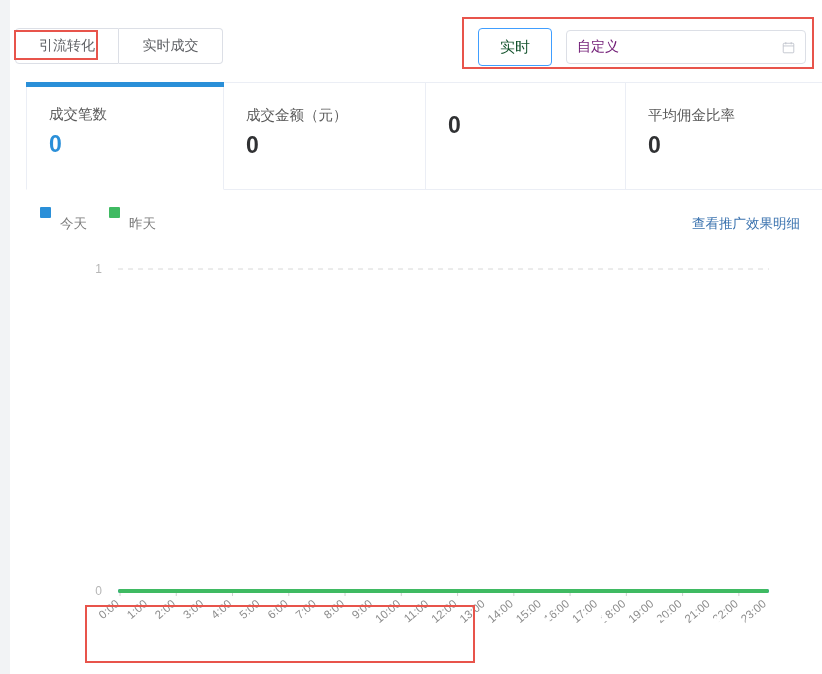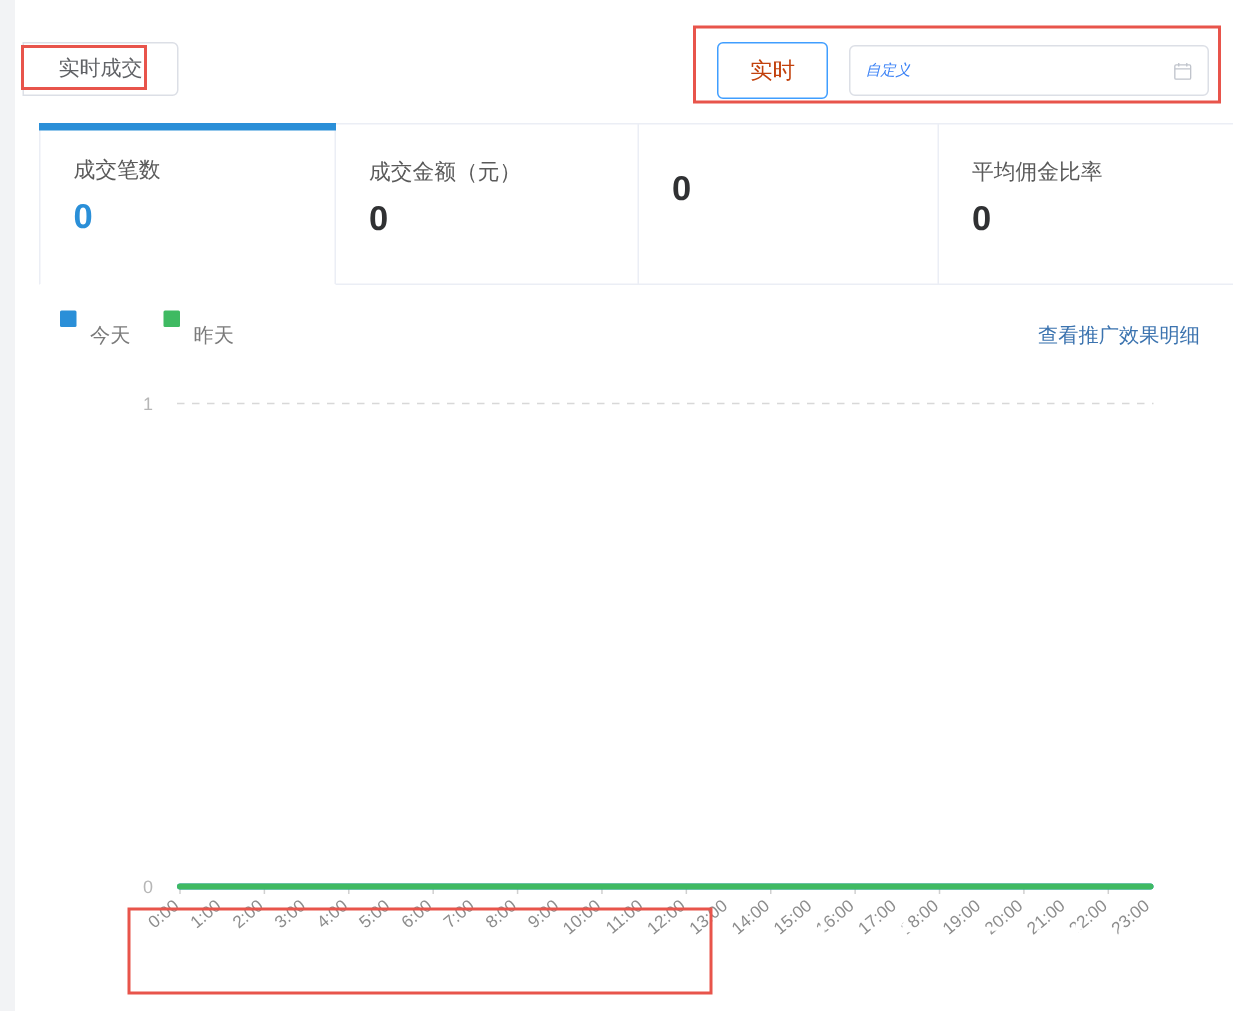--- a/index.html
+++ b/index.html
@@ -80,44 +80,43 @@
     display: flex;
     align-items: center;
   }
   .realtime-btn {
     box-sizing: border-box;
     width: 74px; height: 38px;
     display: flex;
     align-items: center;
     justify-content: center;
     font-size: 15px;
-    color: #c2410c;
+    color: #14532d;
     background: #ffffff;
     border: 1px solid #409eff;
     border-radius: 4px;
     cursor: pointer;
   }
   .date-input {
     box-sizing: border-box;
     margin-left: 14px;
     width: 240px; height: 34px;
     border: 1px solid #dcdfe6;
     border-radius: 4px;
     background: #ffffff;
     display: flex;
     align-items: center;
     padding: 0 10px;
     cursor: pointer;
   }
   .date-input .ph {
     flex: 1;
-    font-size: 10px;
-    color: #3b82f6;
+    font-size: 14px;
+    color: #701a75;
     user-select: none;
-    font-style: italic;
   }
   .cal-icon {
     width: 13px; height: 13px;
     color: #c0c4cc;
     flex: 0 0 auto;
   }
 
   
   .cards {
     position: absolute;
@@ -250,20 +249,23 @@
 </style>
 </head>
 <body>
 
 <div id="app">
   <div class="panel">
 
     <div class="topbar">
 
       <div class="segmented">
+        <div class="seg-tab">
+          <span>引流转化</span>
+        </div>
         <div class="seg-tab">
           <span>实时成交</span>
         </div>
       </div>
 
       <div class="date-controls">
         <div class="realtime-btn">
           <span>实时</span>
         </div>
         <div class="date-input">

